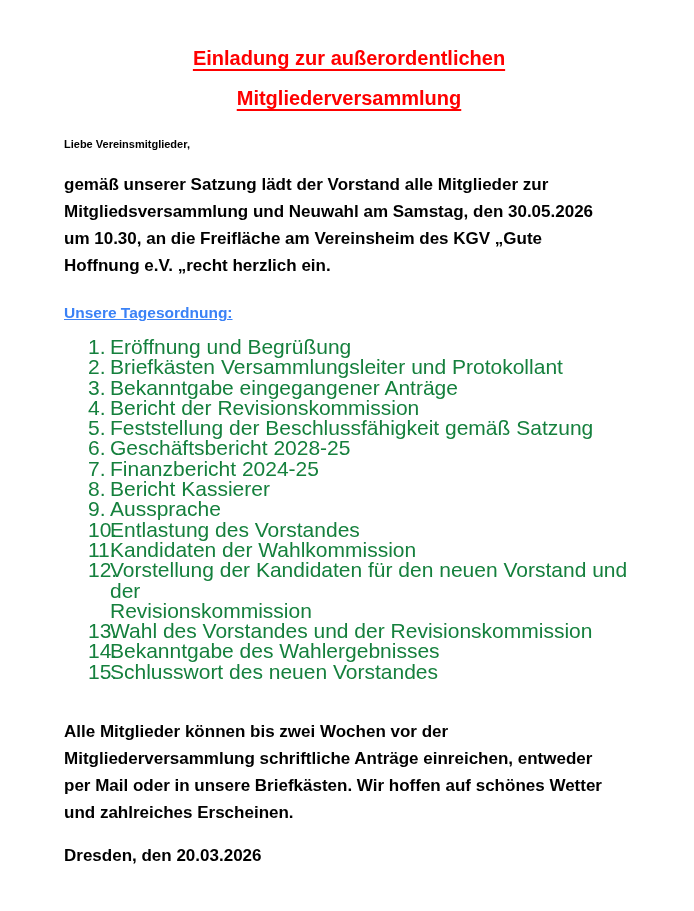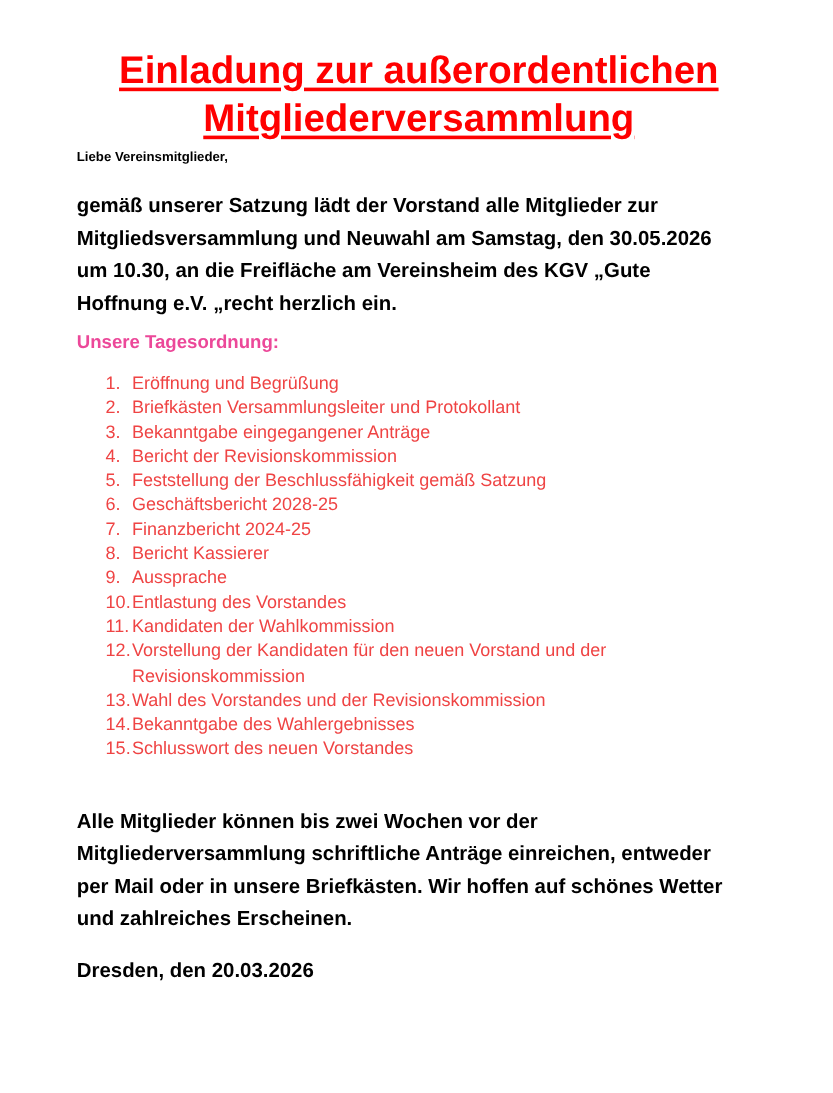--- a/index.html
+++ b/index.html
@@ -13,22 +13,22 @@
     width: 694px;
     height: 911px;
     background: #ffffff;
     font-family: "Liberation Sans", sans-serif;
     color: #000000;
     overflow: hidden;
     box-sizing: border-box;
     padding: 38px 60px 0 64px;
   }
   .doc-title {
-    margin: 0 0 2px 0;
-    font-size: 32px;
+    margin: 0 0 15px 0;
+    font-size: 20px;
     font-weight: bold;
     line-height: 40px;
     text-align: center;
     color: #ff0000;
     text-decoration: underline;
     text-underline-offset: 4px;
     white-space: pre-line;
   }
   .address-block {
     margin: 0 0 18px 0;
@@ -36,40 +36,41 @@
     font-weight: bold;
     line-height: 22.5px;
   }
   .salutation {
     margin: 0 0 16px 0;
     font-size: 11px;
     font-weight: bold;
     line-height: 22px;
   }
   .intro-paragraph {
-    margin: 0 0 10px 0;
+    margin: 0 0 24px 0;
     font-size: 17px;
     font-weight: bold;
     line-height: 27px;
     white-space: pre-line;
   }
   .agenda-heading {
     margin: 0 0 14px 0;
     font-size: 15.5px;
     font-weight: bold;
-    color: #ec4899;
+    color: #3b82f6;
     line-height: 20px;
+    text-decoration: underline;
   }
   ol.agenda-list {
     margin: 0 0 0 0;
     padding: 0 0 0 24px;
     list-style: none;
     counter-reset: agenda;
-    color: #ef4444;
-    font-size: 15px;
+    color: #15803d;
+    font-size: 21px;
     line-height: 20.3px;
   }
   ol.agenda-list li {
     position: relative;
     counter-increment: agenda;
     padding-left: 22px;
     white-space: pre-line;
   }
   ol.agenda-list li::before {
     content: counter(agenda) ".";

